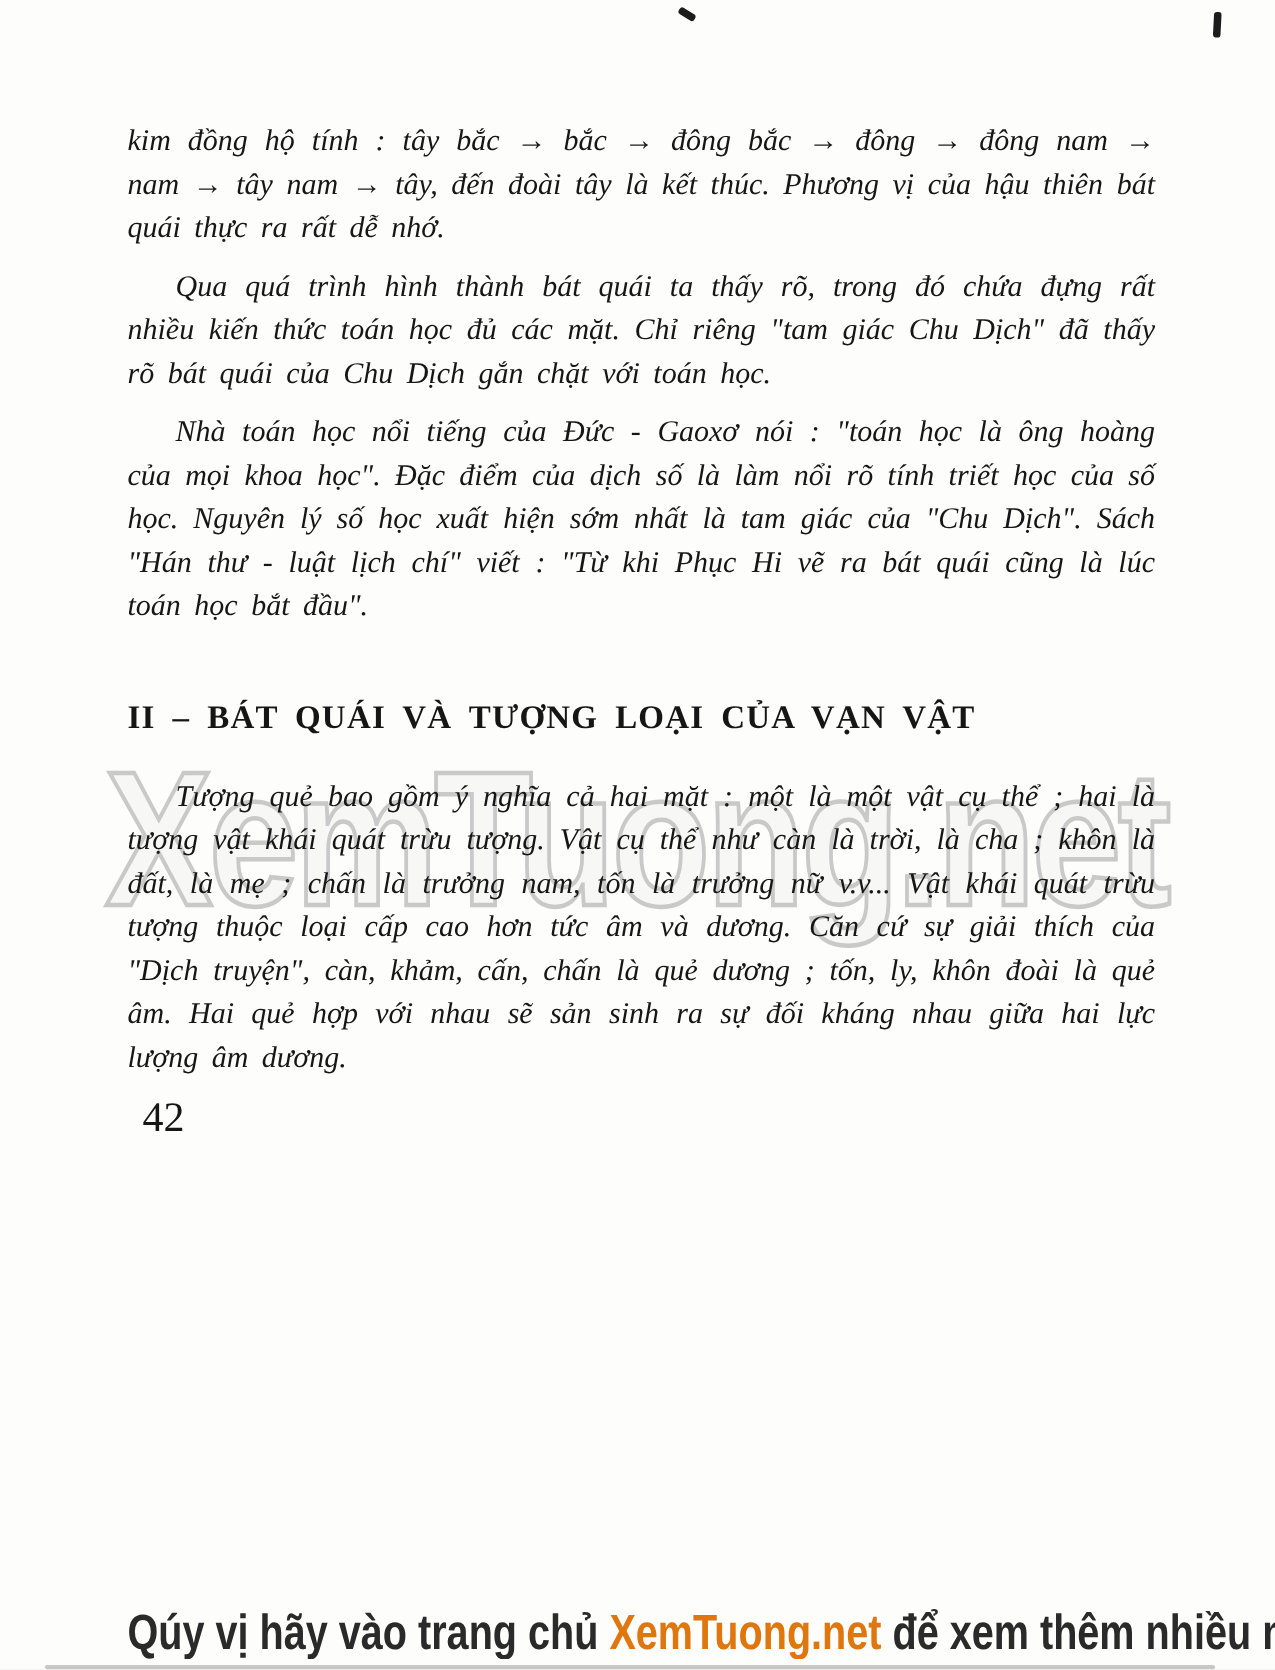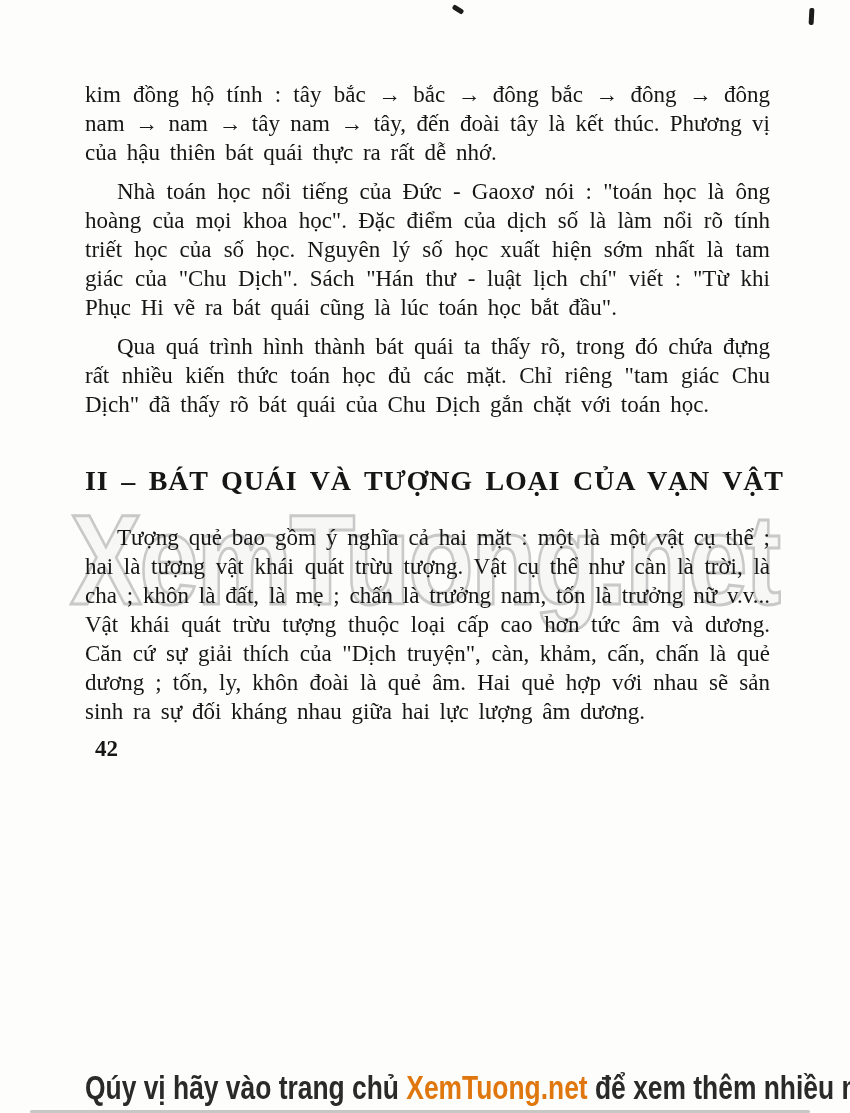--- a/index.html
+++ b/index.html
@@ -36,39 +36,40 @@
     transform-origin: left top;
     user-select: none;
   }
 
   .content {
     position: relative;
     z-index: 1;
     padding: 80px 80px 0 85px;
   }
   .para {
-    font-size: 23px;
+    font-size: 20px;
     line-height: 29px;
     text-align: justify;
     word-spacing: 4px;
     margin-bottom: 10px;
+    font-style: italic;
   }
   .para.indent { text-indent: 32px; }
   .heading {
-    font-size: 28px;
+    font-size: 22px;
     font-weight: bold;
-    text-align: right;
+    text-align: left;
     letter-spacing: 0.8px;
     word-spacing: 5px;
     margin: 46px 0 26px 0;
     white-space: nowrap;
   }
   .page-number {
-    font-size: 23px;
-    font-weight: bold;
+    font-size: 28px;
+    font-weight: normal;
     margin-top: 8px;
     padding-left: 10px;
   }
 
   
   .footer {
     position: absolute;
     left: 0;
     right: 0;
     bottom: 6px;
@@ -101,22 +102,22 @@
 
 <div class="page">
 
   <div class="scan-mark mark-center"></div>
   <div class="scan-mark mark-right"></div>
 
   <div class="watermark" style="-webkit-text-stroke: 3px rgb(201, 201, 201);">XemTuong.net</div>
 
   <div class="content">
     <p class="para">kim đồng hộ tính : tây bắc → bắc → đông bắc → đông → đông nam → nam → tây nam → tây, đến đoài tây là kết thúc. Phương vị của hậu thiên bát quái thực ra rất dễ nhớ.</p>
+    <p class="para indent">Qua quá trình hình thành bát quái ta thấy rõ, trong đó chứa đựng rất nhiều kiến thức toán học đủ các mặt. Chỉ riêng "tam giác Chu Dịch" đã thấy rõ bát quái của Chu Dịch gắn chặt với toán học.</p>
     <p class="para indent">Nhà toán học nổi tiếng của Đức - Gaoxơ nói : "toán học là ông hoàng của mọi khoa học". Đặc điểm của dịch số là làm nổi rõ tính triết học của số học. Nguyên lý số học xuất hiện sớm nhất là tam giác của "Chu Dịch". Sách "Hán thư - luật lịch chí" viết : "Từ khi Phục Hi vẽ ra bát quái cũng là lúc toán học bắt đầu".</p>
-    <p class="para indent">Qua quá trình hình thành bát quái ta thấy rõ, trong đó chứa đựng rất nhiều kiến thức toán học đủ các mặt. Chỉ riêng "tam giác Chu Dịch" đã thấy rõ bát quái của Chu Dịch gắn chặt với toán học.</p>
 
     <h2 class="heading">II – BÁT QUÁI VÀ TƯỢNG LOẠI CỦA VẠN VẬT</h2>
 
     <p class="para indent">Tượng quẻ bao gồm ý nghĩa cả hai mặt : một là một vật cụ thể ; hai là tượng vật khái quát trừu tượng. Vật cụ thể như càn là trời, là cha ; khôn là đất, là mẹ ; chấn là trưởng nam, tốn là trưởng nữ v.v... Vật khái quát trừu tượng thuộc loại cấp cao hơn tức âm và dương. Căn cứ sự giải thích của "Dịch truyện", càn, khảm, cấn, chấn là quẻ dương ; tốn, ly, khôn đoài là quẻ âm. Hai quẻ hợp với nhau sẽ sản sinh ra sự đối kháng nhau giữa hai lực lượng âm dương.</p>
 
     <div class="page-number">42</div>
   </div>
 
   <div class="footer"><span>Qúy vị hãy vào trang chủ </span><a class="brand" style="color: rgb(224, 118, 14);">XemTuong.net</a><span> để xem thêm nhiều mục hay khác</span></div>
 

